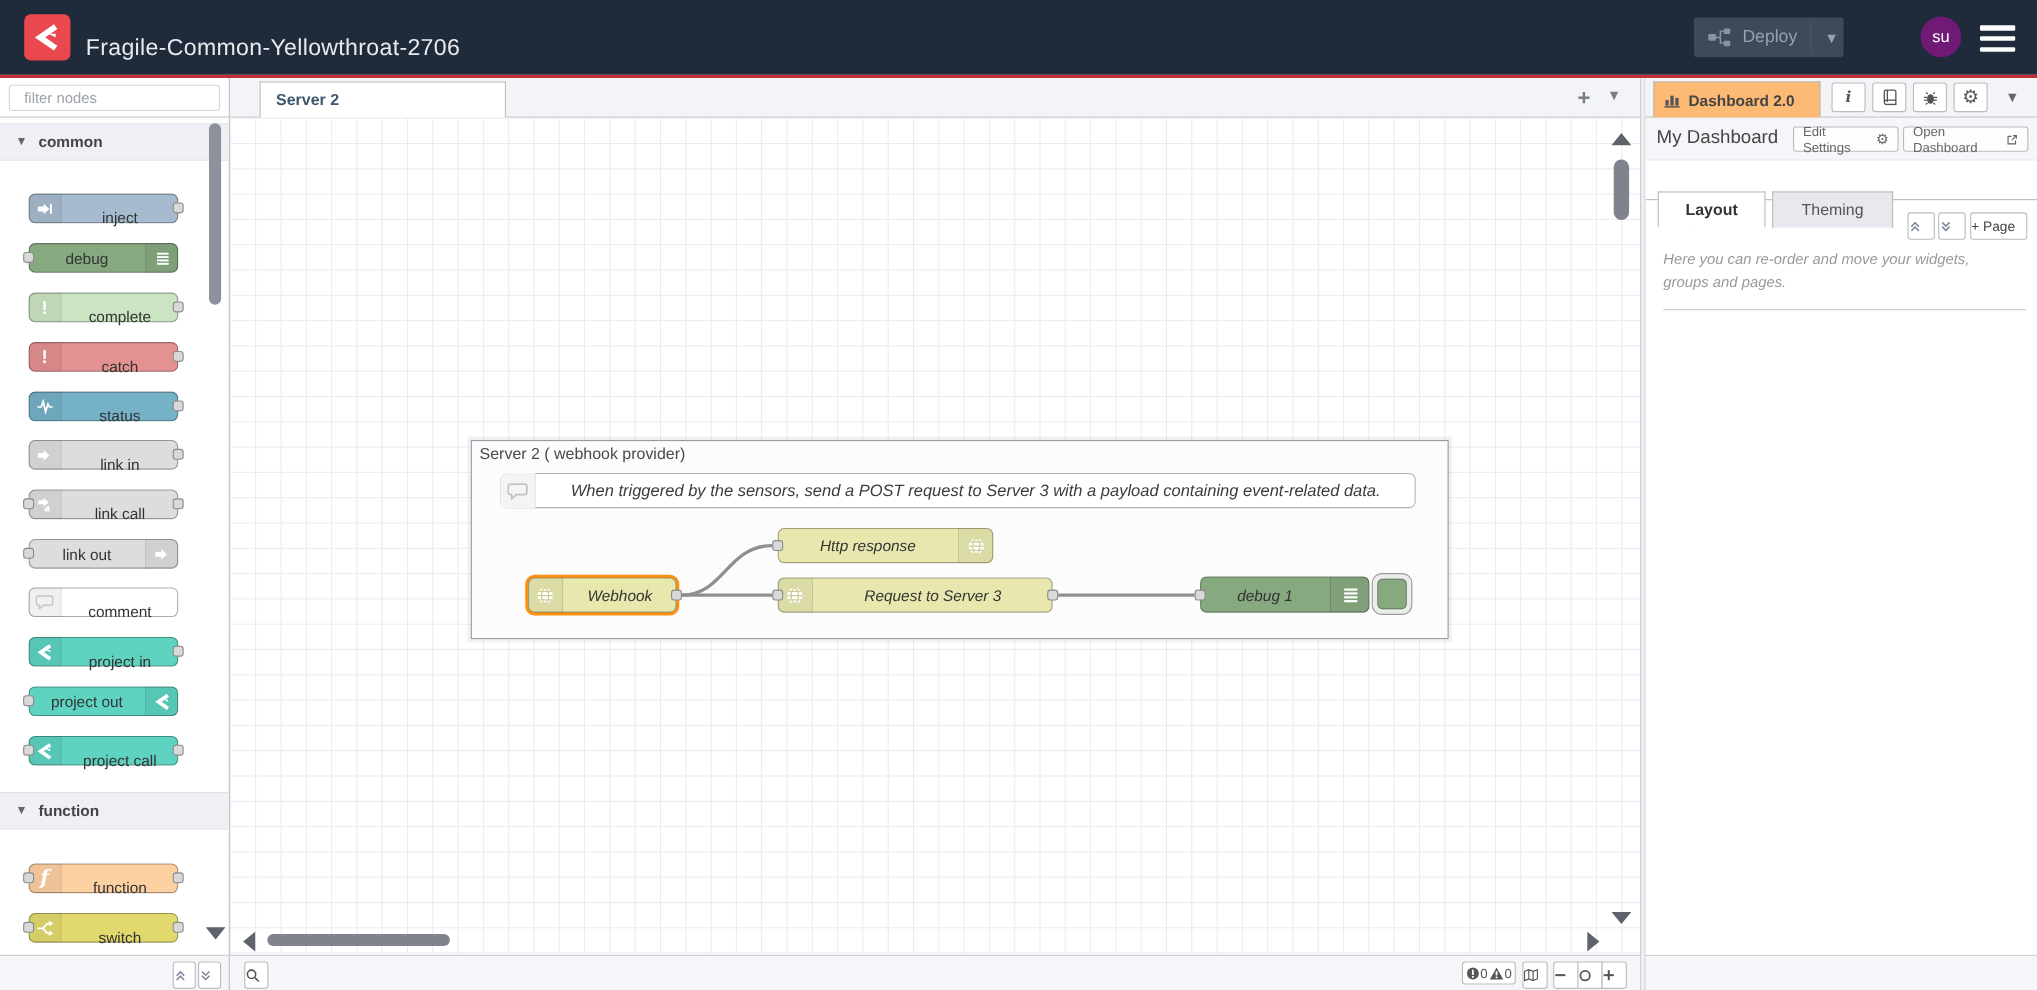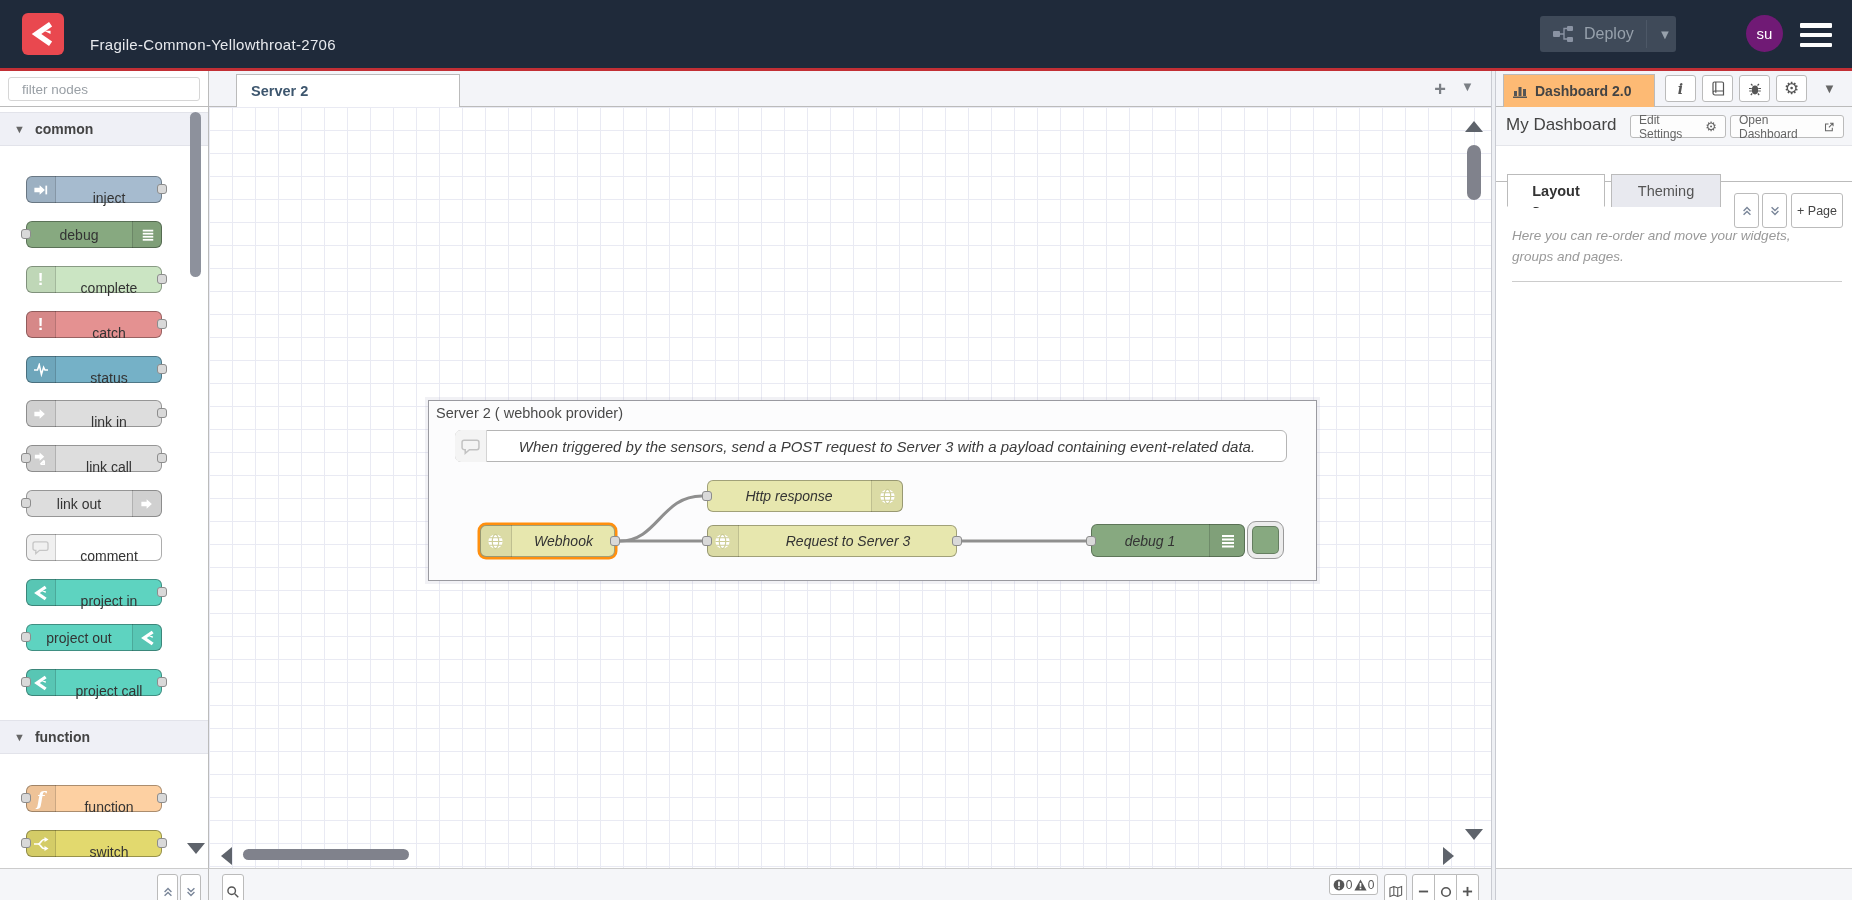--- a/index.html
+++ b/index.html
@@ -4,21 +4,21 @@
 <style>
   * { box-sizing: border-box; }
   html,body { margin:0; padding:0; }
   body {
     width:1852px; height:900px; position:relative; overflow:hidden;
     font-family:"Liberation Sans", sans-serif; background:#fff; color:#333;
   }
   
   #header { position:absolute; left:0; top:0; width:1852px; height:68px; background:#1f2a3a; }
   #logo { position:absolute; left:22px; top:13px; width:42px; height:42px; background:#e9484f; border-radius:6px; display:flex; align-items:center; justify-content:center; }
-  #app-title { position:absolute; left:78px; top:0; height:88px; display:flex; align-items:center; font-size:15px; color:#e8eaee; letter-spacing:.3px;margin-left:12px; }
+  #app-title { position:absolute; left:78px; top:0; height:88px; display:flex; align-items:center; font-size:21px; color:#e8eaee; letter-spacing:.3px; }
   #deploy-btn { position:absolute; left:1540px; top:16px; width:136px; height:36px; background:#3f4a59; border-radius:3px; display:flex; align-items:center; }
   #deploy-btn .dlabel { color:#97a1ac; font-size:16px; margin-left:10px; }
   #deploy-sep { position:absolute; left:106px; top:4px; bottom:4px; width:1px; background:#4d5867; }
   #deploy-caret { position:absolute; left:114px; top:0; height:36px; width:22px; color:#97a1ac; font-size:13px; display:flex; align-items:center; justify-content:center; }
   #avatar { position:absolute; left:1746px; top:15px; width:37px; height:37px; border-radius:50%; background:#701a75; color:#fff; font-size:15px; display:flex; align-items:center; justify-content:center; }
   #hamburger { position:absolute; left:1800px; top:23px; width:32px; height:24px; display:flex; flex-direction:column; justify-content:space-between; cursor:pointer; }
   #hamburger div { height:4.5px; background:#fdfdfd; border-radius:1px; }
   #redline { position:absolute; left:0; top:68px; width:1852px; height:3px; background:#c22f35; }
 
   
@@ -75,21 +75,21 @@
   .tri { width:0; height:0; position:absolute; }
   #vs-up   { left:1256px; top:14px;  border-left:9px solid transparent; border-right:9px solid transparent; border-bottom:11px solid #5e636b; }
   #vs-down { left:1256px; top:722px; border-left:9px solid transparent; border-right:9px solid transparent; border-top:11px solid #5e636b; }
   #vs-thumb { position:absolute; left:1258px; top:38px; width:14px; height:55px; background:#80828c; border-radius:7px; }
   #hs-left  { left:12px;  top:740px; border-top:9px solid transparent; border-bottom:9px solid transparent; border-right:11px solid #5e636b; }
   #hs-right { left:1234px; top:740px; border-top:9px solid transparent; border-bottom:9px solid transparent; border-left:11px solid #5e636b; }
   #hs-thumb { position:absolute; left:34px; top:742px; width:166px; height:11px; background:#80828c; border-radius:6px; }
 
   
   #footer-left { position:absolute; left:0; top:868px; width:209px; height:32px; background:#f5f6f9; border-top:1px solid #ccc; border-right:1px solid #bbb; }
-  .sqbtn { position:absolute; height:35px; background:#fff; border:1px solid #bbb; border-radius:3px; display:flex; align-items:center; justify-content:center; color:#55606d; }
+  .sqbtn { position:absolute; height:25px; background:#fff; border:1px solid #bbb; border-radius:3px; display:flex; align-items:center; justify-content:flex-start; color:#55606d; }
   #footer-canvas { position:absolute; left:209px; top:868px; width:1282px; height:32px; background:#f5f6f9; border-top:1px solid #ccc; }
   #status-badges { position:absolute; left:1120px; top:5px; width:49px; height:21px; background:#fff; border:1px solid #bbb; border-radius:3px; display:flex; align-items:center; justify-content:space-around; font-size:12px; color:#555; padding:0 2px; }
   #footer-sidebar { position:absolute; left:1496px; top:868px; width:356px; height:32px; background:#f5f6f9; border-top:1px solid #ccc; }
 
   
   #splitter { position:absolute; left:1491px; top:71px; width:5px; height:829px; background:#eef0f4; border-left:1px solid #c9cbd2; border-right:1px solid #c9cbd2; }
 
   
   #sidebar { position:absolute; left:1496px; top:71px; width:356px; height:797px; background:#fff; }
   #sb-tabbar { position:absolute; left:0; top:0; width:356px; height:36px; background:#f3f4f8; border-bottom:1px solid #bbb; }

